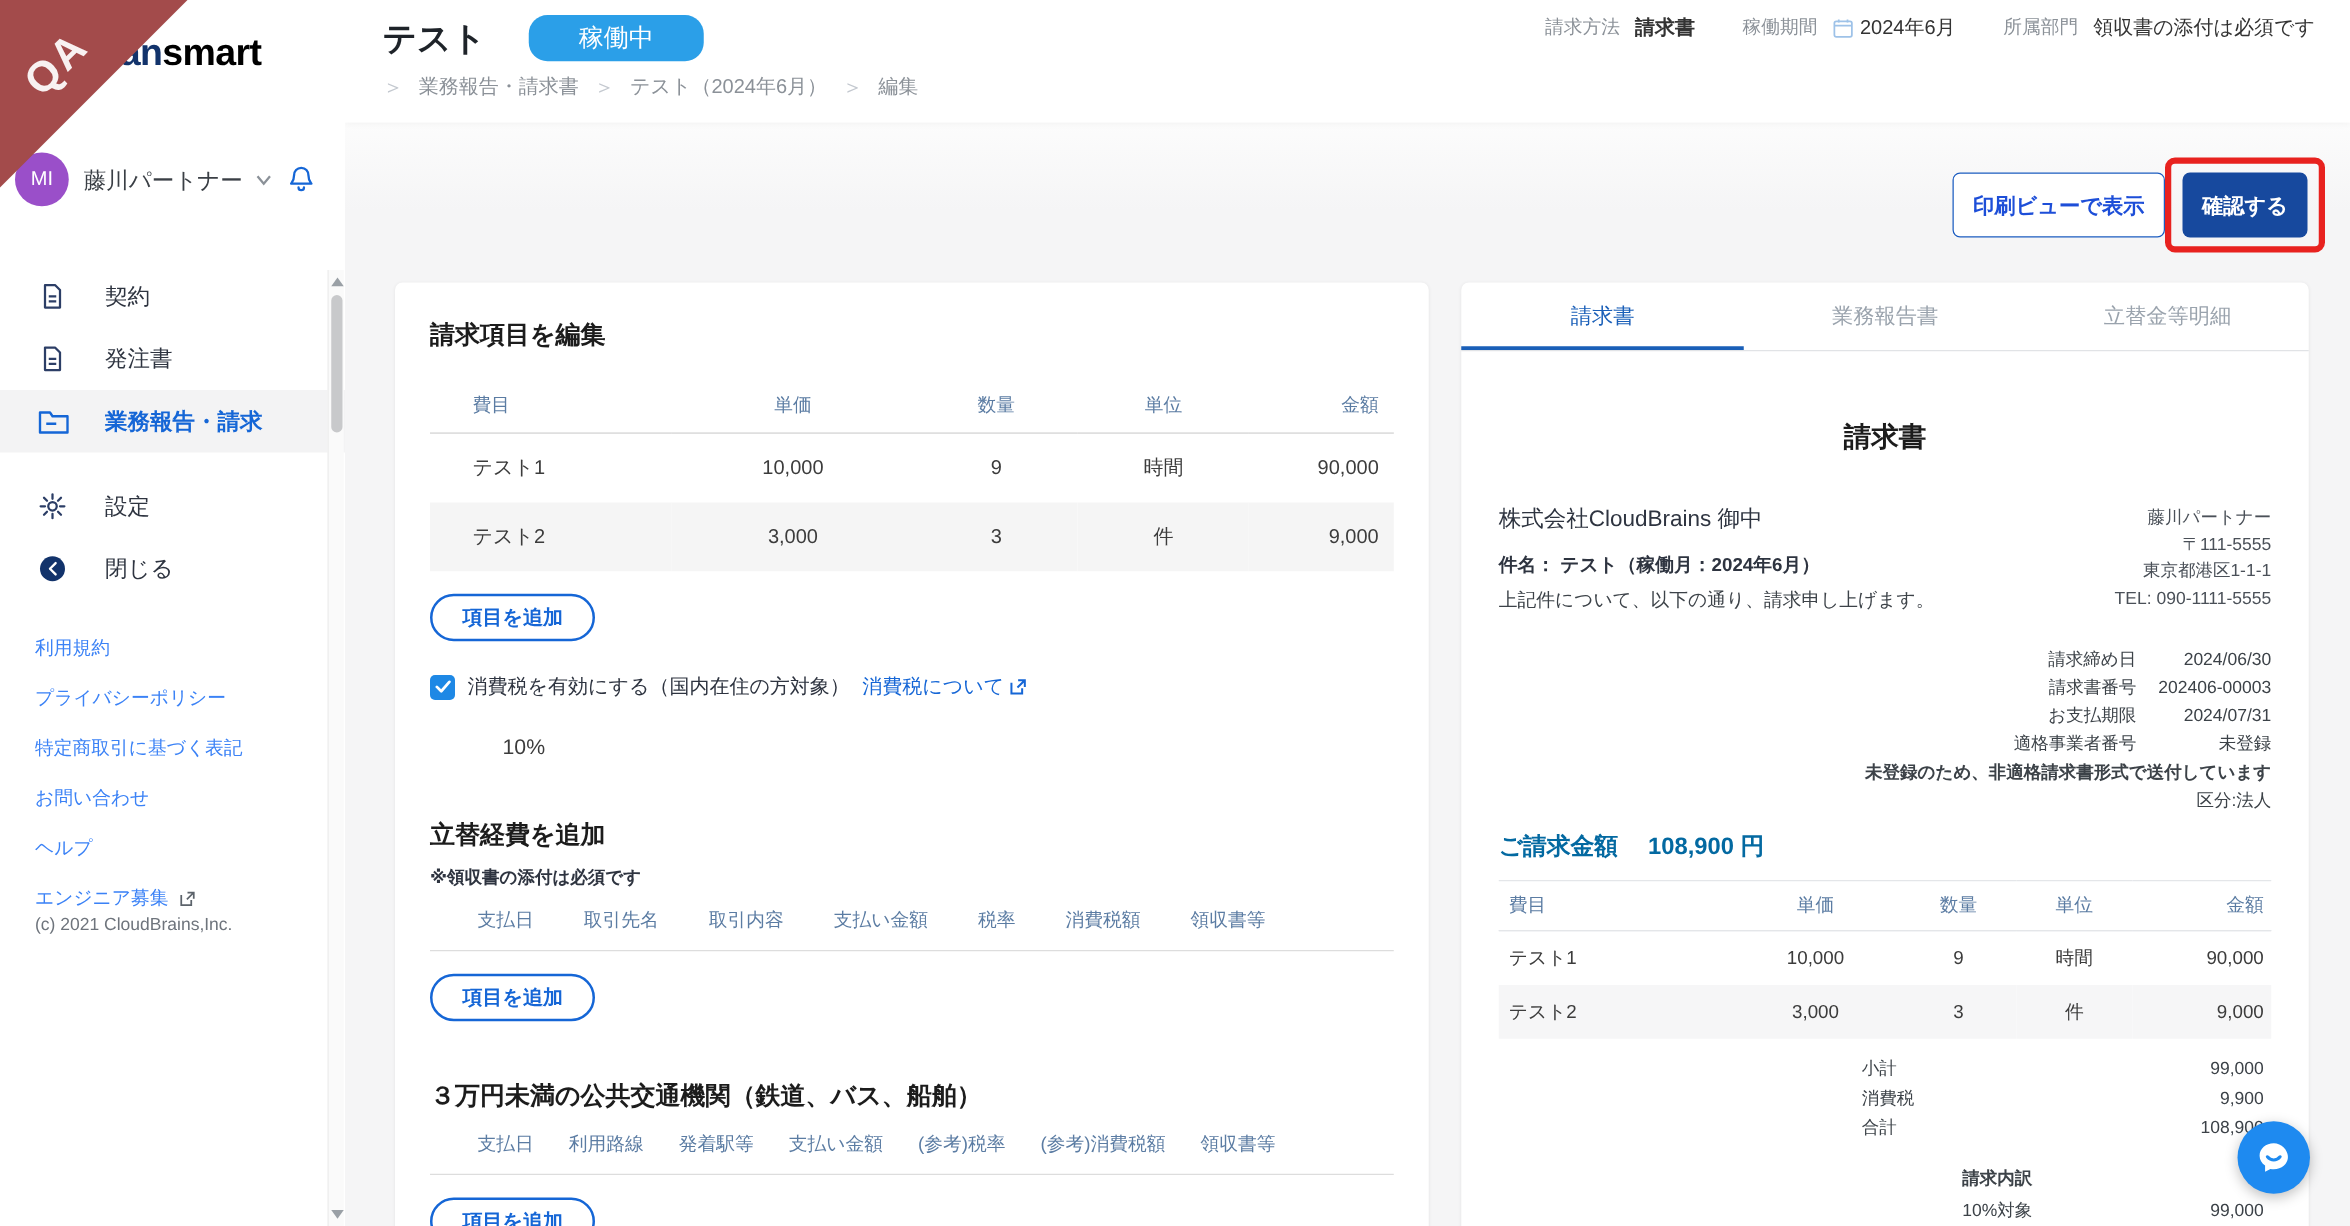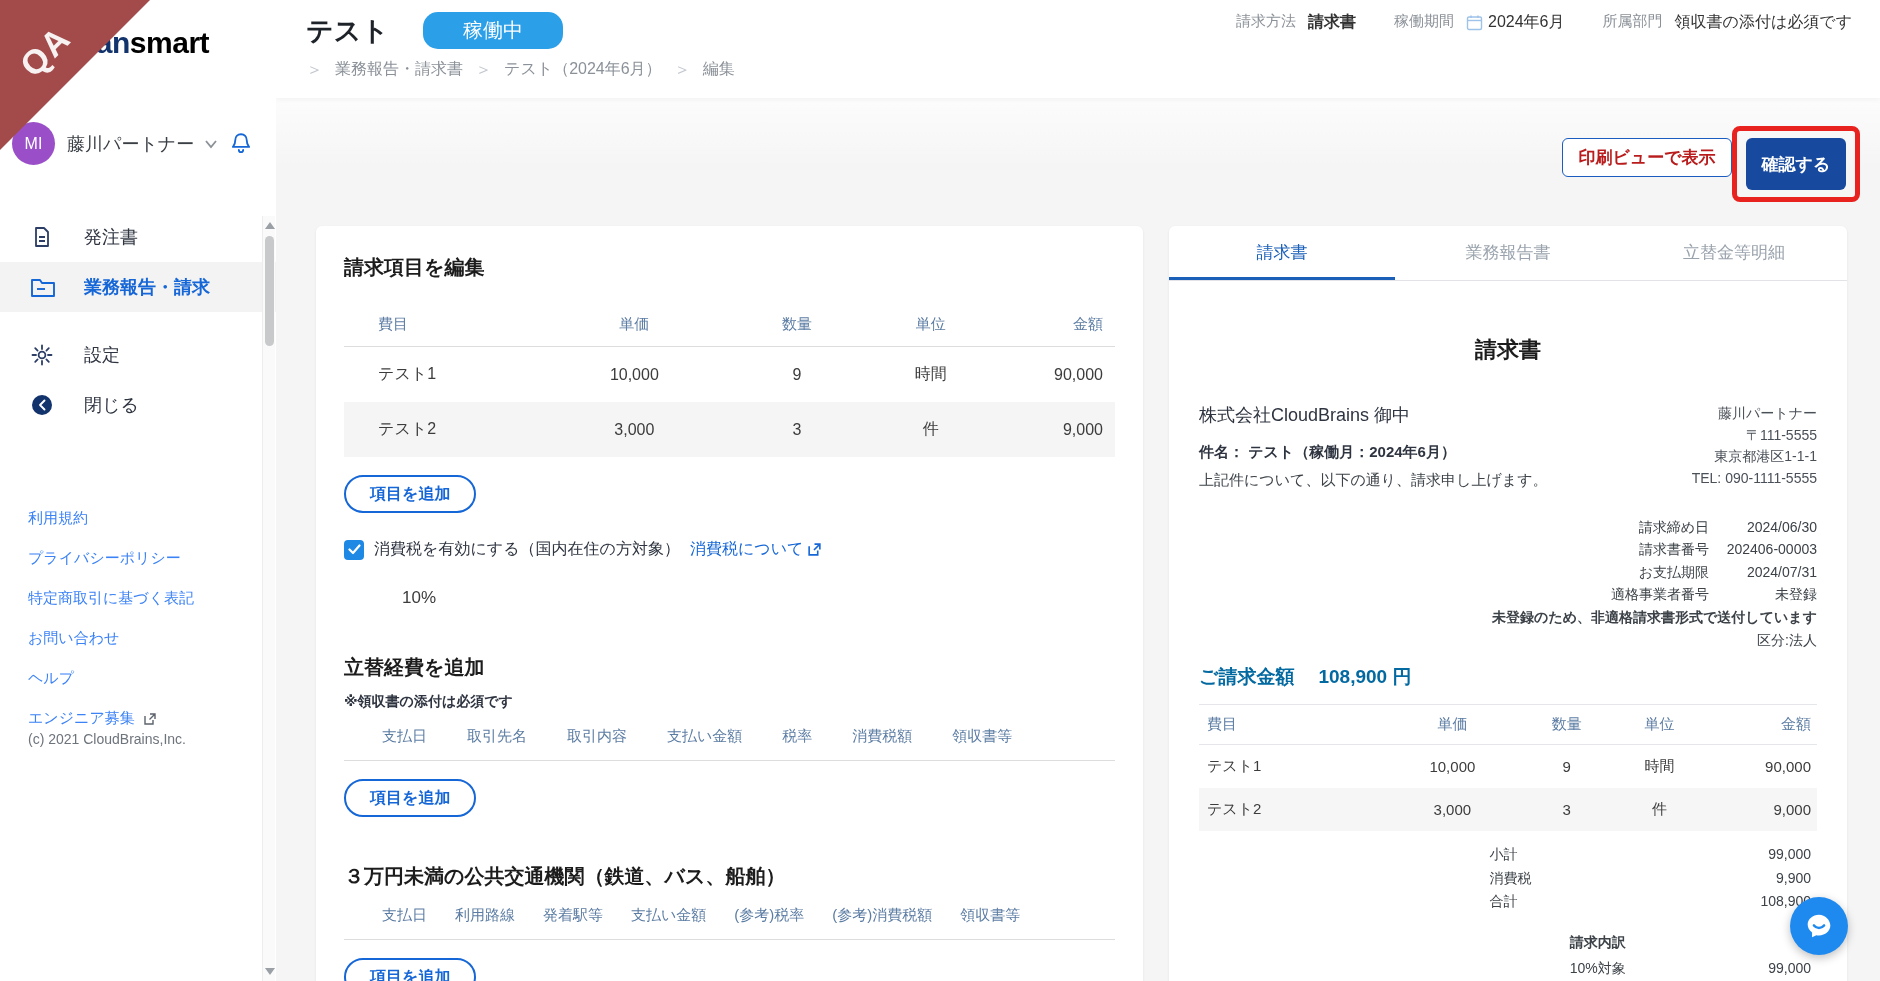--- a/index.html
+++ b/index.html
@@ -58,22 +58,22 @@
   .crumb { cursor:pointer; }
   .top-info { position:absolute; right:28px; top:12px; display:flex; gap:38px; }
   .ti-col { display:flex; flex-direction:row; gap:12px; }
   .ti-label { font-size:15px; color:#8b9198; }
   .ti-value { font-size:16px; color:#333; display:flex; align-items:center; gap:5px; }
   .ti-value.bold { font-weight:bold; }
 
   
   .content { position:absolute; left:276px; top:98px; width:1604px; height:883px;
     background:linear-gradient(180deg,#fcfcfc 0,#f5f5f6 70px,#f5f5f6 100%); overflow:hidden; }
-  .btn-print { position:absolute; left:1286px; top:40px; width:170px; height:39px; background:#fff;
-    border:1px solid #1b5cc0; border-radius:6px; color:#b91c1c; font-size:17px; font-weight:bold; cursor:pointer; }
+  .btn-print { position:absolute; left:1286px; top:40px; width:170px; height:52px; background:#fff;
+    border:1px solid #1b5cc0; border-radius:6px; color:#1d4ed8; font-size:17px; font-weight:bold; cursor:pointer; }
   .btn-confirm { position:absolute; left:1470px; top:40px; width:100px; height:52px; background:#17499e;
     border:none; border-radius:6px; color:#fff; font-size:17px; font-weight:bold; cursor:pointer; }
   .confirm-annotation { position:absolute; left:1456px; top:28px; width:128px; height:76px;
     border:5px solid #e8221f; border-radius:8px; pointer-events:none; z-index:8; }
 
   .card { position:absolute; background:#fff; border-radius:6px; box-shadow:0 1px 3px rgba(0,0,0,.07); }
   .card-left { left:40px; top:128px; width:827px; height:830px; padding:28px 28px; }
   .card-right { left:893px; top:128px; width:678px; height:830px; }
 
   .sec-title { font-size:20px; font-weight:bold; color:#1c1c1c; }
@@ -175,20 +175,29 @@
     <svg class="user-caret" viewBox="0 0 14 14">
       <polyline points="2,4 7,10 12,4" fill="none" stroke="#8b9198" stroke-width="1.8"></polyline>
     </svg>
     <svg class="bell" viewBox="0 0 24 24">
       <path d="M12 3c-3.2 0-5.3 2.4-5.3 5.5 0 4-1.6 5.4-2.2 6.2h15c-.6-.8-2.2-2.2-2.2-6.2C17.3 5.4 15.2 3 12 3z" fill="none" stroke="#1566d6" stroke-width="1.7" stroke-linejoin="round"></path>
       <path d="M10 17.5a2 2 0 0 0 4 0" fill="none" stroke="#1566d6" stroke-width="1.7" stroke-linecap="round"></path>
     </svg>
   </div>
 
   <nav class="menu">
+    <div class="menu-item">
+      <span class="mi-icon">
+        <svg width="24" height="24" viewBox="0 0 24 24">
+            <path d="M6 3h8l4 4v14H6z" fill="none" stroke="#2c3e66" stroke-width="1.8" stroke-linejoin="round"></path>
+            <path d="M9 12h6M9 16h6" stroke="#2c3e66" stroke-width="1.8"></path>
+          </svg>
+      </span>
+      <span>契約</span>
+    </div>
     <div class="menu-item">
       <span class="mi-icon">
         <svg width="24" height="24" viewBox="0 0 24 24">
             <path d="M6 3h8l4 4v14H6z" fill="none" stroke="#2c3e66" stroke-width="1.8" stroke-linejoin="round"></path>
             <path d="M9 12h6M9 16h6" stroke="#2c3e66" stroke-width="1.8"></path>
           </svg>
       </span>
       <span>発注書</span>
     </div>
     <div class="menu-item active">

